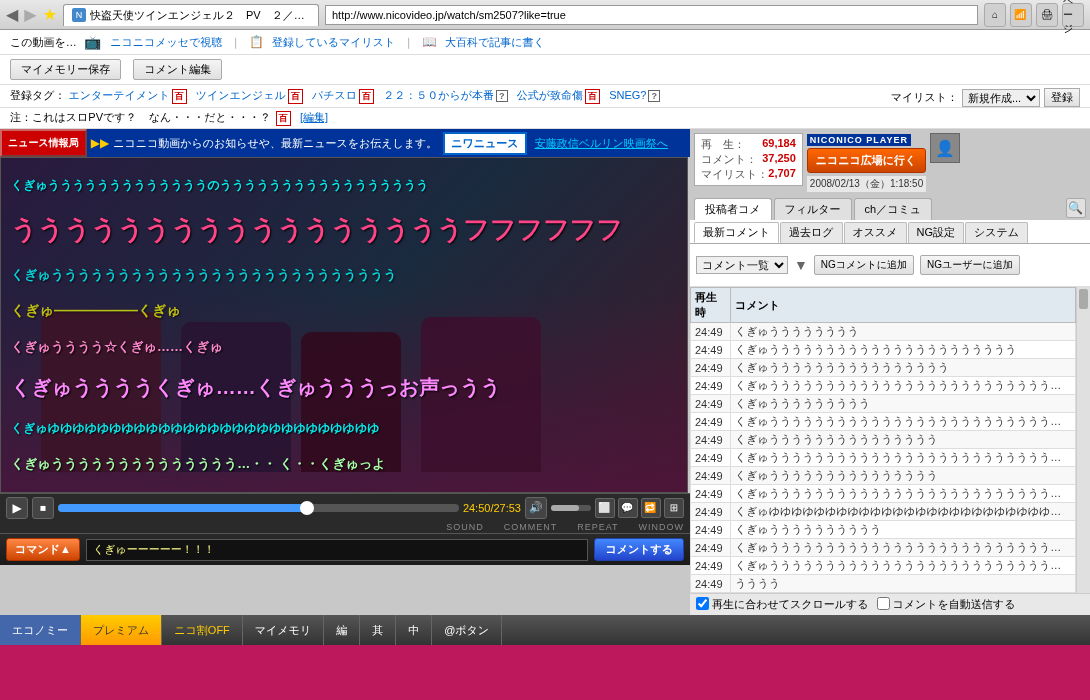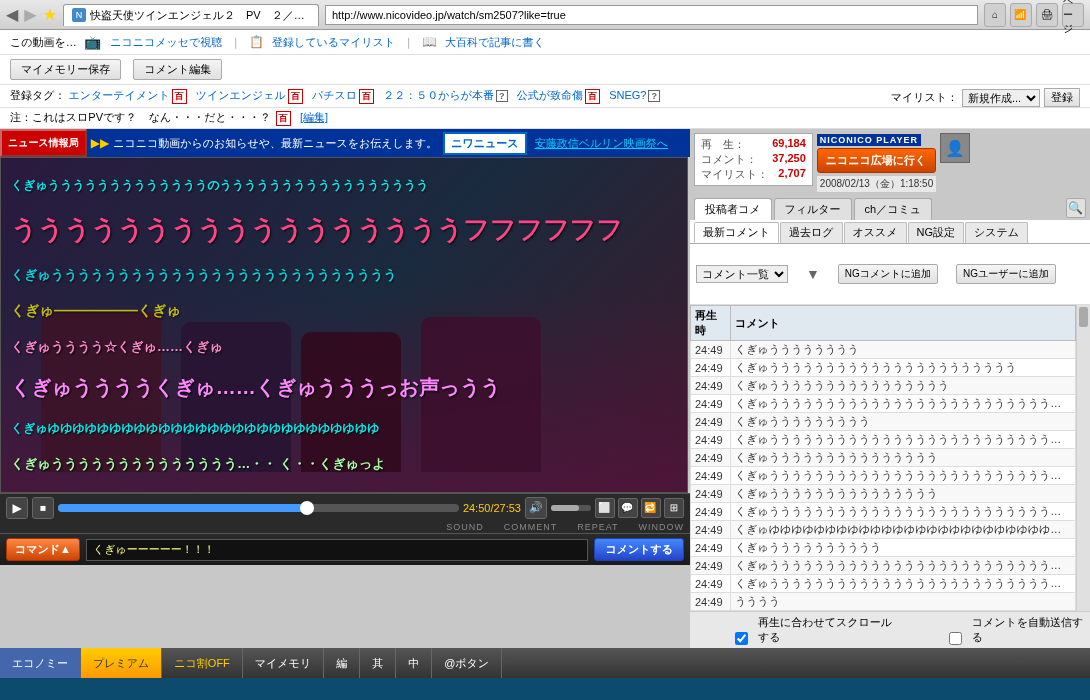--- a/index.html
+++ b/index.html
@@ -46,21 +46,21 @@
       width: 22px; height: 24px;
       background: #d0d0d0;
       border: 1px solid #aaa;
       border-radius: 3px;
       display: flex; align-items: center; justify-content: center;
       font-size: 10px; cursor: pointer;
     }
 
     
     .page-area {
-      background: #0c4a6e;
+      background: #be185d;
       height: 670px;
       overflow: hidden;
     }
 
     
     .action-bar {
       background: white;
       padding: 4px 10px;
       display: flex;
       align-items: center;
@@ -354,21 +354,21 @@
       padding: 4px;
       align-items: flex-start;
     }
     .stats-box {
       background: white;
       border: 1px solid #aaa;
       padding: 3px 6px;
       font-size: 11px;
       min-width: 100px;
     }
-    .stats-row { display: flex; justify-content: space-between; gap: 10px; }
+    .stats-row { display: flex; justify-content: space-between; }
     .stats-label { color: #555; }
     .stats-value { font-weight: bold; color: #cc0000; }
     .stats-date { font-size: 10px; color: #333; background: #e8e8e8; padding: 1px 3px; }
 
     .niconico-btn {
       background: linear-gradient(to bottom, #ff6600, #cc4400);
       color: white;
       font-size: 11px;
       font-weight: bold;
       border: 1px solid #aa3300;
@@ -427,24 +427,24 @@
       padding: 2px 8px;
       font-size: 11px;
       cursor: pointer;
       border-radius: 2px 2px 0 0;
     }
     .inner-tab.active { background: white; border-bottom: 1px solid white; }
 
     
     .comment-controls {
       background: white;
-      padding: 20px 6px;
+      padding: 11px 6px;
       display: flex;
       align-items: center;
-      gap: 18px;
+      gap: 6px;
       border-bottom: 1px solid #ddd;
     }
     .comment-select {
       font-size: 11px;
       border: 1px solid #aaa;
       padding: 1px;
     }
     .ng-btn {
       background: linear-gradient(to bottom, #f5f5f5, #e0e0e0);
       border: 1px solid #aaa;
@@ -488,21 +488,21 @@
     
     .comment-footer {
       background: #e8e8e8;
       padding: 3px 6px;
       display: flex;
       align-items: center;
       gap: 8px;
       border-top: 1px solid #ccc;
       font-size: 11px;
     }
-    .checkbox-label { display: flex; align-items: flex-end; gap: 10px; cursor: pointer; margin-left: 39px; }
+    .checkbox-label { display: flex; align-items: flex-start; gap: 3px; cursor: pointer; }
 
     
     .bottom-tab-bar {
       background: linear-gradient(to bottom, #555, #333);
       height: 30px;
       display: flex;
       align-items: stretch;
     }
     .bottom-tab {
       padding: 0 12px;

